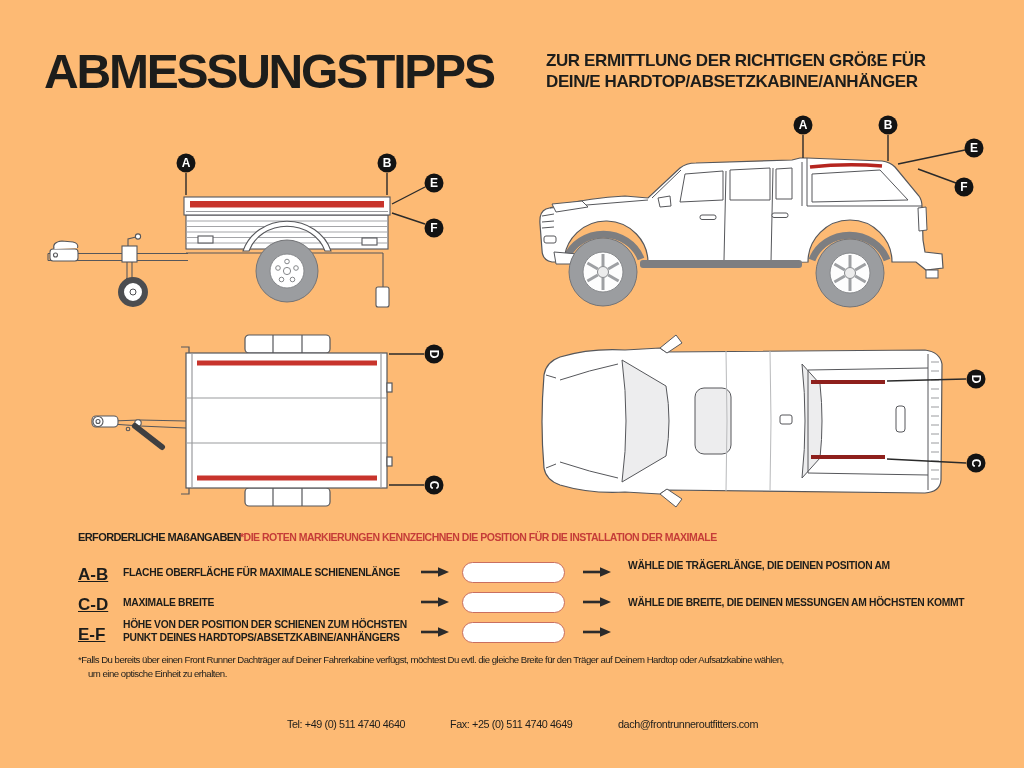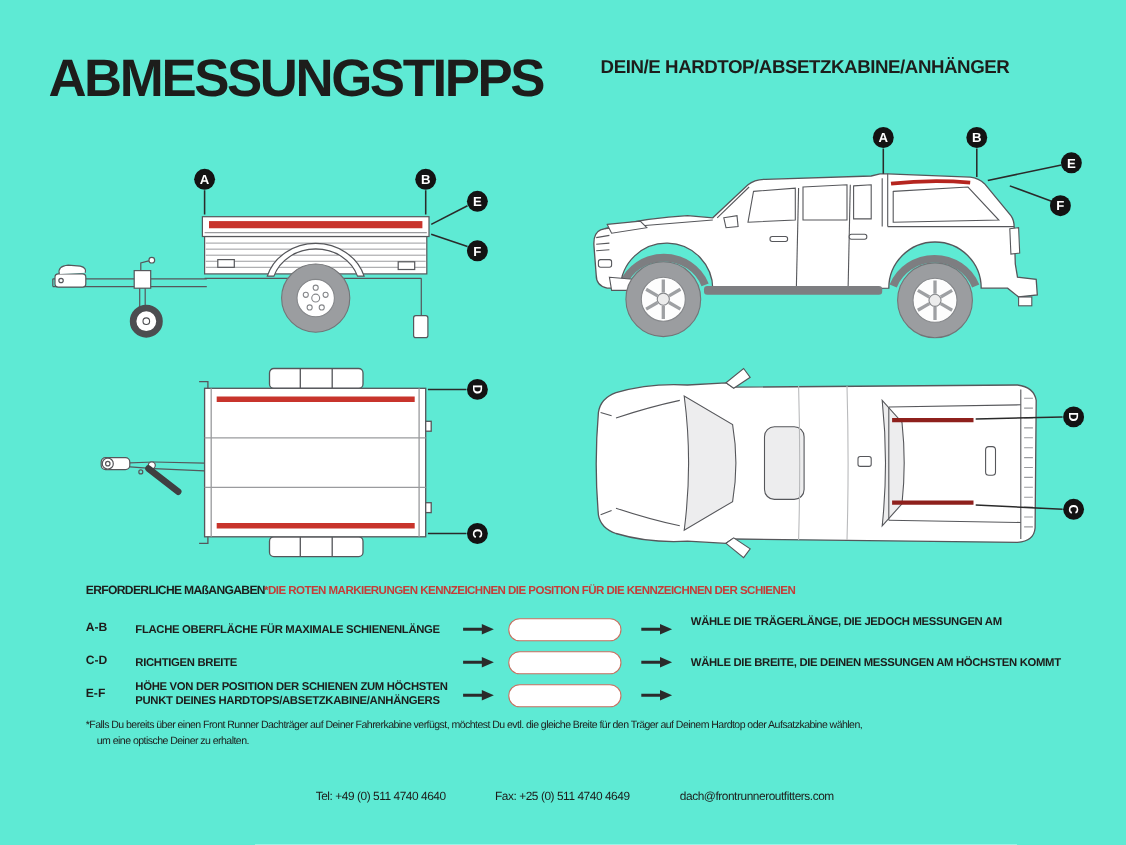--- a/index.html
+++ b/index.html
@@ -1,38 +1,39 @@
 <!DOCTYPE html>
 <html><head>
 <meta charset="utf-8">
 <style>
   html,body{margin:0;padding:0;background:#fff;}
-  .page{position:relative;width:1024px;height:768px;background:#5eead4;overflow:hidden;
+  .page{position:relative;width:1024px;height:768px;background:#fdba74;overflow:hidden;
         font-family:"Liberation Sans",sans-serif;color:#1d1d1b;}
   .abs{position:absolute;}
   
   .title{left:44px;top:44px;font-size:48px;font-weight:900;letter-spacing:-2.2px;white-space:nowrap;}
   .subtitle{left:546px;top:50px;font-size:17px;font-weight:700;line-height:21px;letter-spacing:-0.4px;white-space:nowrap;}
   
   .m-heading{left:78px;top:531px;font-size:11px;font-weight:700;letter-spacing:-0.6px;white-space:nowrap;text-align:right;}
   .m-rednote{left:240px;top:531px;font-size:10.5px;font-weight:700;letter-spacing:-0.5px;color:#c53c38;white-space:nowrap;}
-  .row-label{font-size:11px;font-weight:700;white-space:nowrap;}
+  .row-label{font-size:17px;font-weight:700;white-space:nowrap;text-decoration:underline;}
   .small{font-size:10.3px;font-weight:700;letter-spacing:-0.3px;line-height:13px;white-space:nowrap;}
   .pill{width:101px;height:19px;border:1.4px solid #c96f60;border-radius:11px;background:#fff;}
   .foot{font-size:9.6px;font-weight:400;letter-spacing:-0.5px;white-space:nowrap;}
   .contact{font-size:10.8px;font-weight:400;letter-spacing:-0.4px;white-space:nowrap;}
   svg text.mletter{font-family:"Liberation Sans",sans-serif;font-size:12px;font-weight:700;fill:#fff;text-anchor:middle;}
 </style>
 </head>
 <body>
 
 <div class="page">
 
   <div class="abs title">ABMESSUNGSTIPPS</div>
   <div class="abs subtitle">
+    <div>ZUR ERMITTLUNG DER RICHTIGEN GRÖßE FÜR</div>
     <div>DEIN/E HARDTOP/ABSETZKABINE/ANHÄNGER</div>
   </div>
 
   <svg class="abs" style="left:40px;top:120px" width="430" height="212" viewBox="0 0 430 212">
     <g stroke="#56575b" stroke-width="1.1" fill="none">
       <line x1="8" y1="133.5" x2="148" y2="133.5"></line>
       <line x1="8" y1="140.5" x2="148" y2="140.5"></line>
       <line x1="8" y1="133.5" x2="8" y2="140.5"></line>
       <rect x="10" y="129" width="28" height="12" rx="3" fill="#fff"></rect>
       <path d="M14,129 Q12,122 22,121 L33,122 Q39,123.5 37.5,128" fill="#fff"></path>
@@ -281,39 +282,39 @@
       <circle cx="446" cy="49" r="9.5" fill="#131313"></circle>
       <text class="mletter" x="446" y="53.3" transform="rotate(90 446 49)">D</text>
     </g>
     <g>
       <circle cx="446" cy="133" r="9.5" fill="#131313"></circle>
       <text class="mletter" x="446" y="137.3" transform="rotate(90 446 133)">C</text>
     </g>
   </svg>
 
   <div class="abs m-heading">ERFORDERLICHE MAßANGABEN</div>
-  <div class="abs m-rednote">*DIE ROTEN MARKIERUNGEN KENNZEICHNEN DIE POSITION FÜR DIE KENNZEICHNEN DER SCHIENEN</div>
+  <div class="abs m-rednote">*DIE ROTEN MARKIERUNGEN KENNZEICHNEN DIE POSITION FÜR DIE INSTALLATION DER MAXIMALE</div>
 
   <div class="abs row-label" style="left:78px;top:565px">A-B</div>
   <div class="abs small" style="left:123px;top:566px">FLACHE OBERFLÄCHE FÜR MAXIMALE SCHIENENLÄNGE</div>
   <svg class="abs" style="left:420px;top:566px" width="30" height="12">
       <line x1="1" y1="6" x2="19" y2="6" stroke="#2b2b2b" stroke-width="2.6"></line>
       <polygon points="18,1.2 29,6 18,10.8" fill="#2b2b2b"></polygon>
     </svg>
   <div class="abs pill" style="left:462px;top:562px"></div>
   <svg class="abs" style="left:582px;top:566px" width="30" height="12">
       <line x1="1" y1="6" x2="19" y2="6" stroke="#2b2b2b" stroke-width="2.6"></line>
       <polygon points="18,1.2 29,6 18,10.8" fill="#2b2b2b"></polygon>
     </svg>
   <div class="abs small" style="left:628px;top:559px">
-    <div>WÄHLE DIE TRÄGERLÄNGE, DIE JEDOCH MESSUNGEN AM</div>
+    <div>WÄHLE DIE TRÄGERLÄNGE, DIE DEINEN POSITION AM</div>
   </div>
 
   <div class="abs row-label" style="left:78px;top:595px">C-D</div>
-  <div class="abs small" style="left:123px;top:596px">RICHTIGEN BREITE</div>
+  <div class="abs small" style="left:123px;top:596px">MAXIMALE BREITE</div>
   <svg class="abs" style="left:420px;top:596px" width="30" height="12">
       <line x1="1" y1="6" x2="19" y2="6" stroke="#2b2b2b" stroke-width="2.6"></line>
       <polygon points="18,1.2 29,6 18,10.8" fill="#2b2b2b"></polygon>
     </svg>
   <div class="abs pill" style="left:462px;top:592px"></div>
   <svg class="abs" style="left:582px;top:596px" width="30" height="12">
       <line x1="1" y1="6" x2="19" y2="6" stroke="#2b2b2b" stroke-width="2.6"></line>
       <polygon points="18,1.2 29,6 18,10.8" fill="#2b2b2b"></polygon>
     </svg>
   <div class="abs small" style="left:628px;top:596px">WÄHLE DIE BREITE, DIE DEINEN MESSUNGEN AM HÖCHSTEN KOMMT</div>
@@ -327,19 +328,19 @@
       <line x1="1" y1="6" x2="19" y2="6" stroke="#2b2b2b" stroke-width="2.6"></line>
       <polygon points="18,1.2 29,6 18,10.8" fill="#2b2b2b"></polygon>
     </svg>
   <div class="abs pill" style="left:462px;top:622px"></div>
   <svg class="abs" style="left:582px;top:626px" width="30" height="12">
       <line x1="1" y1="6" x2="19" y2="6" stroke="#2b2b2b" stroke-width="2.6"></line>
       <polygon points="18,1.2 29,6 18,10.8" fill="#2b2b2b"></polygon>
     </svg>
 
   <div class="abs foot" style="left:78px;top:654px">*Falls Du bereits über einen Front Runner Dachträger auf Deiner Fahrerkabine verfügst, möchtest Du evtl. die gleiche Breite für den Träger auf Deinem Hardtop oder Aufsatzkabine wählen,</div>
-  <div class="abs foot" style="left:88px;top:668px">um eine optische Deiner zu erhalten.</div>
+  <div class="abs foot" style="left:88px;top:668px">um eine optische Einheit zu erhalten.</div>
 
   <div class="abs contact" style="left:287px;top:718px">Tel: +49 (0) 511 4740 4640</div>
   <div class="abs contact" style="left:450px;top:718px">Fax: +25 (0) 511 4740 4649</div>
   <div class="abs contact" style="left:618px;top:718px">dach@frontrunneroutfitters.com</div>
 
 </div>
 
 </body></html>

